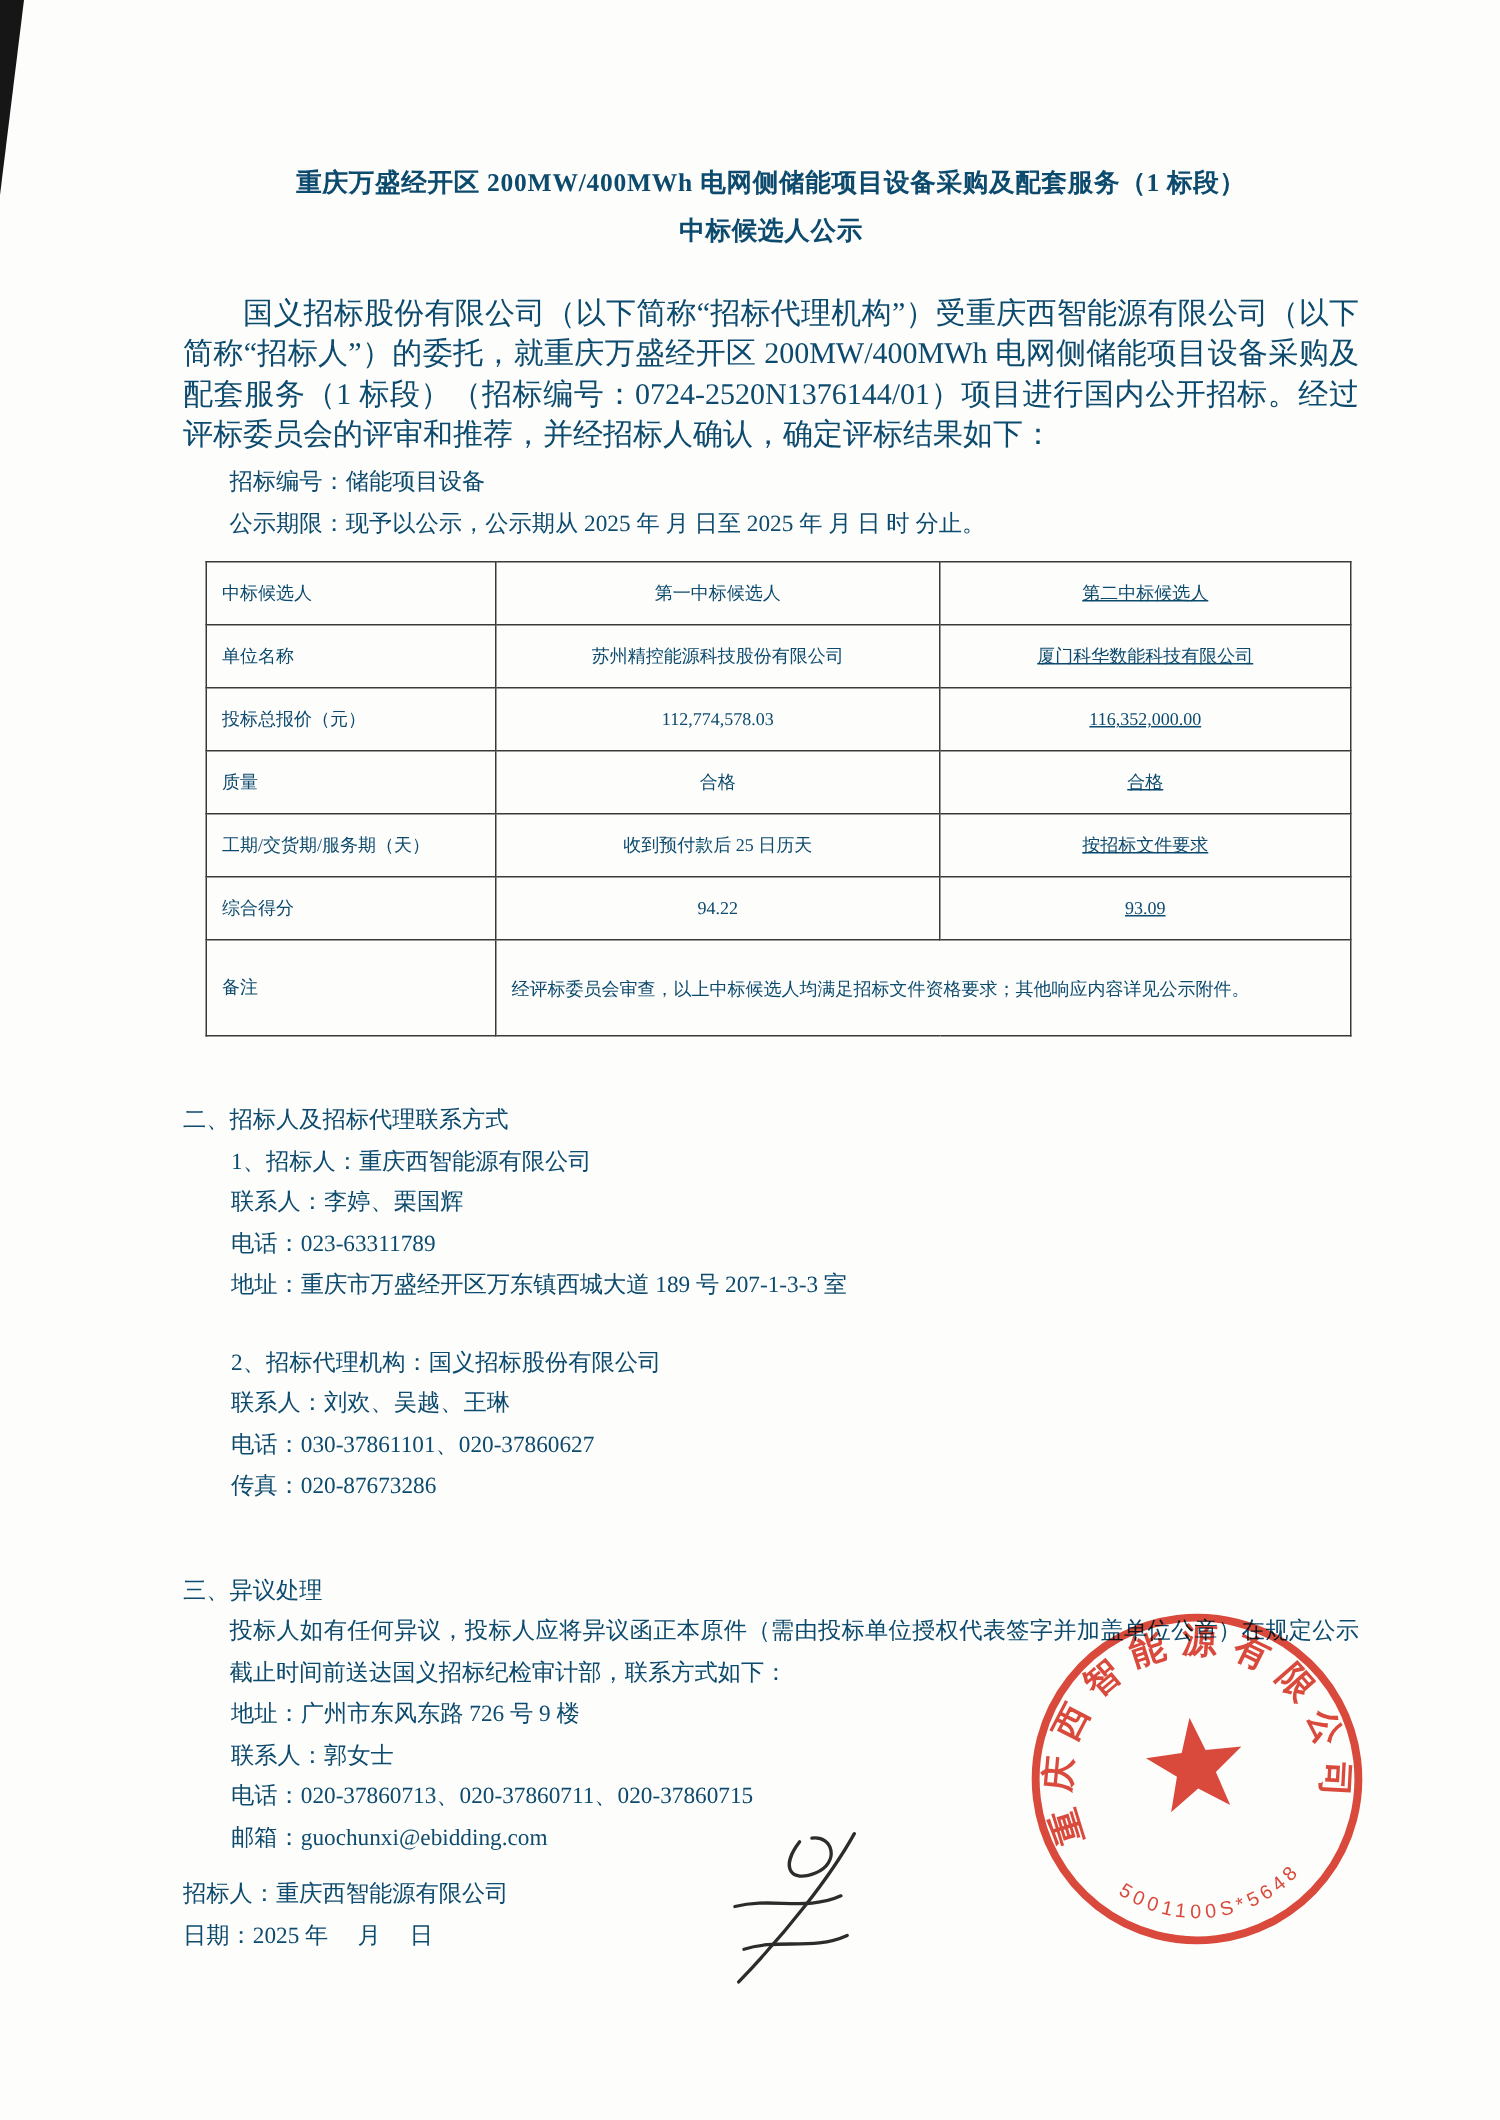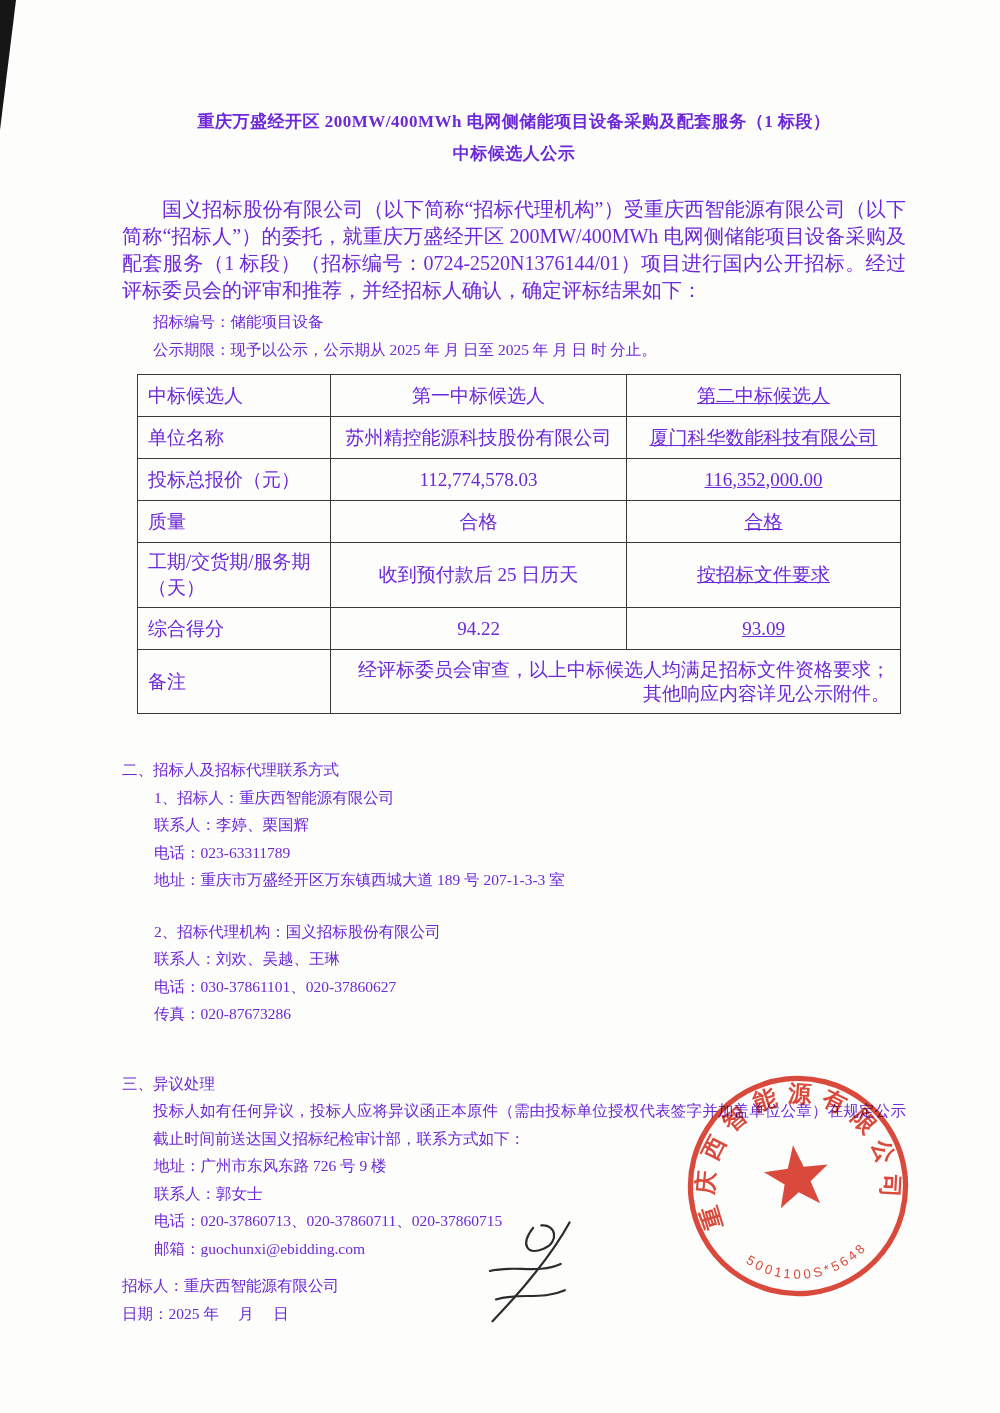--- a/index.html
+++ b/index.html
@@ -5,21 +5,21 @@
   * { margin: 0; padding: 0; box-sizing: border-box; }
   html, body { background: #ffffff; }
   body { font-family: "Liberation Serif", "DejaVu Serif", serif; }
 
   .page {
     position: relative;
     width: 1000px;
     height: 1413px;
     margin: 0 auto;
     background: #fdfdfb;
-    color: #6d28d9;
+    color: #0c4a6e;
     padding: 106px 94px 0 122px;
     overflow: hidden;
   }
 
   .scan-artifact {
     position: absolute;
     left: 0; top: 0;
     width: 16px; height: 130px;
     background: #161616;
     clip-path: polygon(0 0, 100% 0, 55% 45%, 0 100%);
@@ -46,34 +46,34 @@
     line-height: 27.5px;
   }
   .indent1 { padding-left: 2em; }
 
   .section { margin-top: 4px; }
 
   table.bid-table {
     border-collapse: collapse;
     width: 764px;
     margin: 11px 0 0 15px;
-    font-size: 19px;
+    font-size: 12px;
     table-layout: fixed;
   }
   table.bid-table td {
     border: 1.6px solid #3a3a3a;
     padding: 6px 10px;
     vertical-align: middle;
   }
   td.col-label { width: 193px; text-align: left; padding-left: 9px; }
   td.col-first { width: 296px; text-align: center; }
   td.col-second { text-align: center; text-decoration: underline; }
   tr.row-std td { height: 42px; }
   tr.row-remark td { height: 64px; }
-  td.remark-text { text-align: right; line-height: 24px; padding: 7px 12px; }
+  td.remark-text { text-align: left; line-height: 24px; padding: 7px 12px; }
 
   .gap-section { margin-top: 42px; }
   .gap-block { margin-top: 24px; }
 
   .contact-block p { font-size: 15.5px; line-height: 27.5px; }
 
   .footer {
     margin-top: 10px;
     text-align: left;
     padding-right: 88px;

